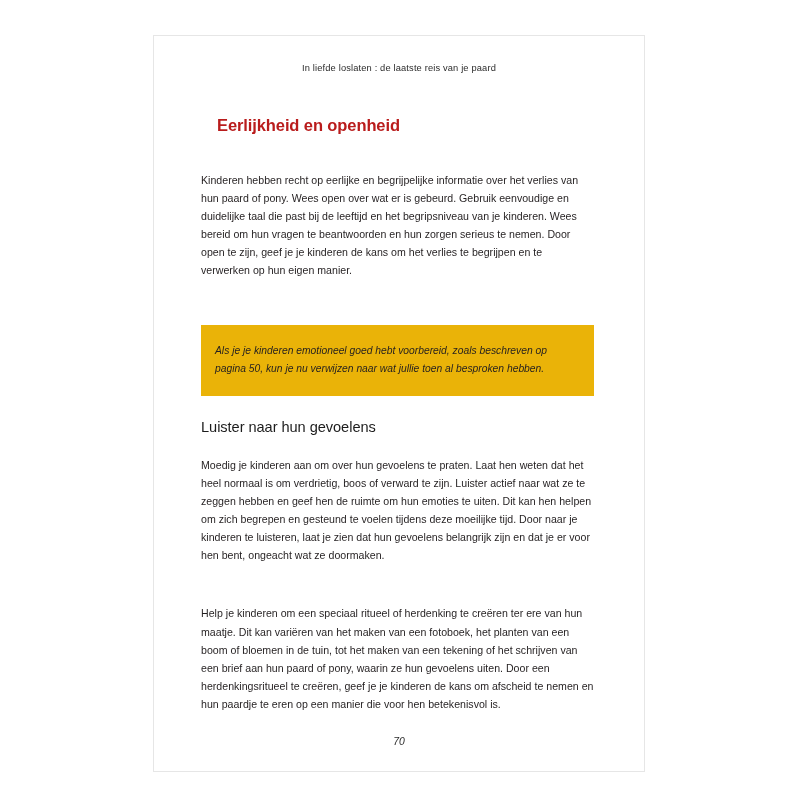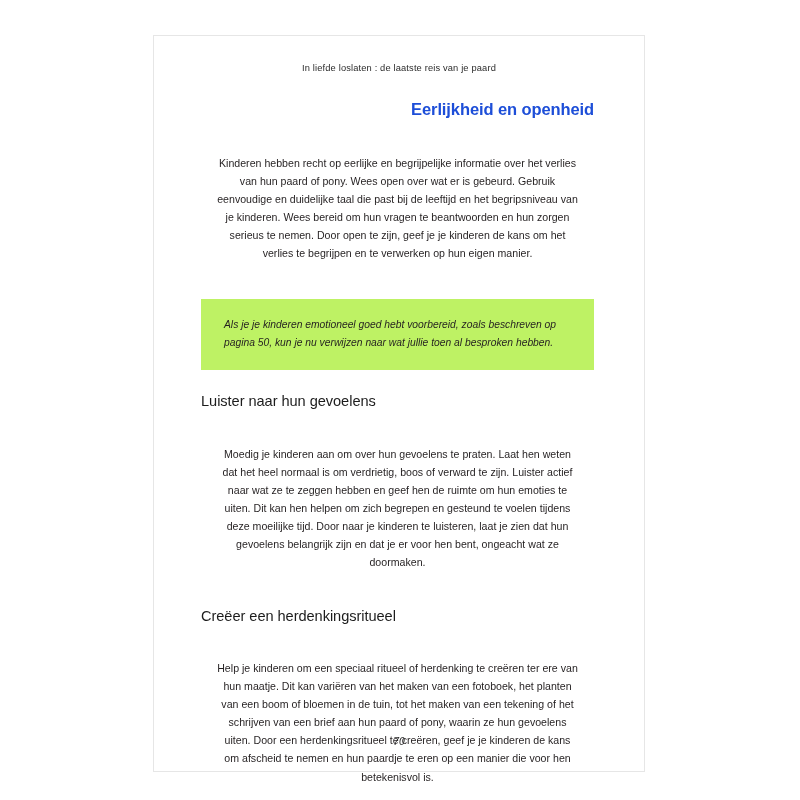--- a/index.html
+++ b/index.html
@@ -48,59 +48,59 @@
 
   
   .text-column {
     position: absolute;
     left: 47px;
     top: 64px;
     width: 393px;
   }
 
   h1.section-title {
-    margin: 0;
+    margin: 16px;
     font-size: 16.5px;
     font-weight: bold;
-    color: #1d4ed8;
+    color: #b91c1c;
     letter-spacing: -0.1px;
     line-height: 1.2;
-    text-align: right;
   }
 
   h2.section-title {
     margin: 0;
     font-size: 14.6px;
     font-weight: normal;
     color: #1c1c1c;
     letter-spacing: -0.05px;
     line-height: 1.2;
   }
 
   p.body-text {
-    margin: 15px;
+    margin: 0;
     font-size: 10.6px;
     line-height: 18.1px;
     color: #231f20;
     letter-spacing: 0.01px;
-    text-align: center;
+    text-align: left;
   }
 
   
   .gap-title-to-para { height: 19px; }
   .gap-para-to-box   { height: 22px; }
   .gap-box-to-title  { height: 23px; }
   .gap-para-to-title { height: 21px; }
 
   
   .callout-box {
-    background: #bef264;
+    background: #eab308;
     width: 393px;
     box-sizing: border-box;
-    padding: 17px 23px 18px 23px;
+    padding: 17px 23px 18px 14px;
+    margin-top: 24px;
   }
   .callout-box p {
     margin: 0;
     font-size: 10.3px;
     font-style: italic;
     line-height: 18px;
     color: #231f20;
   }
 
   
@@ -141,21 +141,20 @@
       <div class="gap-box-to-title"></div>
 
       <h2 class="section-title">Luister naar hun gevoelens</h2>
 
       <div class="gap-title-to-para"></div>
 
       <p class="body-text">Moedig je kinderen aan om over hun gevoelens te praten. Laat hen weten dat het heel normaal is om verdrietig, boos of verward te zijn. Luister actief naar wat ze te zeggen hebben en geef hen de ruimte om hun emoties te uiten. Dit kan hen helpen om zich begrepen en gesteund te voelen tijdens deze moeilijke tijd. Door naar je kinderen te luisteren, laat je zien dat hun gevoelens belangrijk zijn en dat je er voor hen bent, ongeacht wat ze doormaken.</p>
 
       <div class="gap-para-to-title"></div>
 
-      <h2 class="section-title">Creëer een herdenkingsritueel</h2>
 
       <div class="gap-title-to-para"></div>
 
       <p class="body-text">Help je kinderen om een speciaal ritueel of herdenking te creëren ter ere van hun maatje. Dit kan variëren van het maken van een fotoboek, het planten van een boom of bloemen in de tuin, tot het maken van een tekening of het schrijven van een brief aan hun paard of pony, waarin ze hun gevoelens uiten. Door een herdenkingsritueel te creëren, geef je je kinderen de kans om afscheid te nemen en hun paardje te eren op een manier die voor hen betekenisvol is.</p>
 
       <div class="gap-para-to-title"></div>
 
 
       <div class="gap-title-to-para"></div>
 

